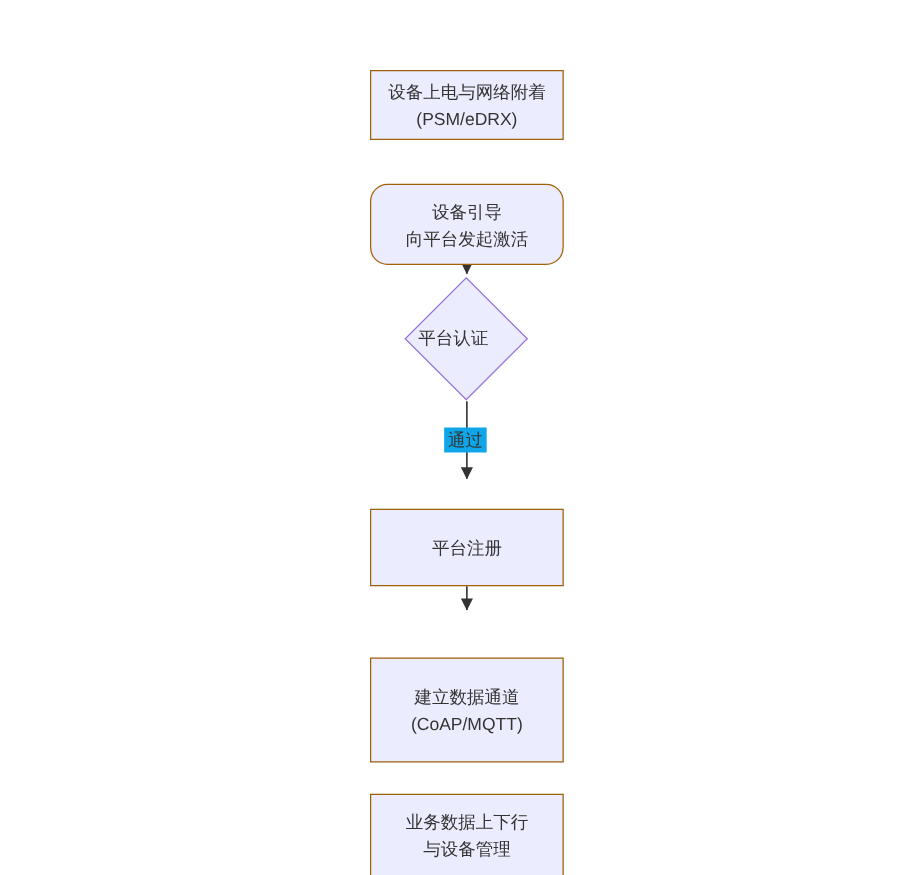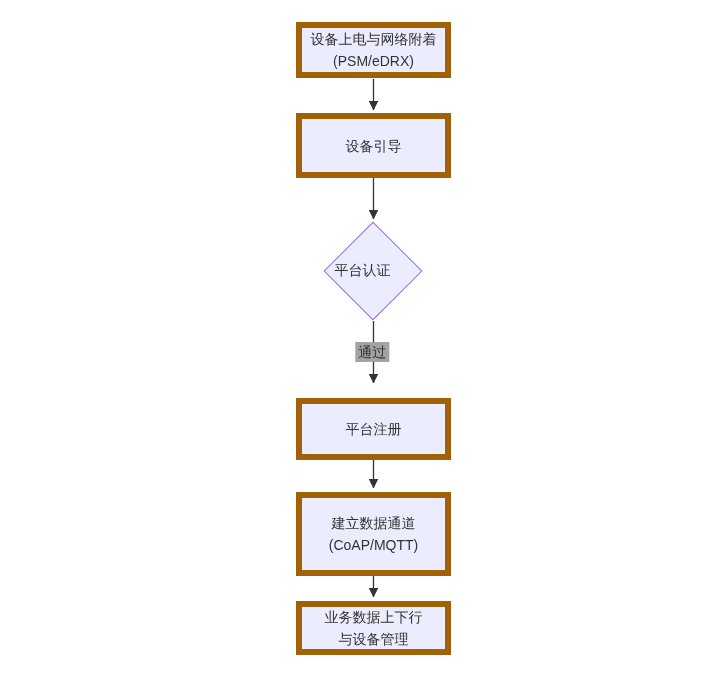--- a/index.html
+++ b/index.html
@@ -22,35 +22,36 @@
     top: 0;
     width: 726px;
     height: 700px;
   }
   .node {
     position: absolute;
     left: 296px;
     width: 155px;
     box-sizing: border-box;
     background: #ececff;
-    border: 6px solid #a16207;
+    border: 1px solid #a16207;
     display: flex;
     flex-direction: column;
     align-items: center;
     justify-content: center;
     text-align: center;
     font-size: 14px;
     line-height: 22px;
+    margin-top: 34px;
   }
   .node span { display: block; white-space: nowrap; }
   .n1 { top: 22px;  height: 56px; }
-  .n2 { top: 113px; height: 65px; }
-  .n3 { top: 398px; height: 62px; }
+  .n2 { top: 113px; height: 65px; border-radius: 14px; }
+  .n3 { top: 373px; height: 62px; }
   .n4 { top: 492px; height: 84px; }
-  .n5 { top: 601px; height: 54px; }
+  .n5 { top: 601px; height: 66px; }
   .diamond-shape {
     position: absolute;
     left: 338px;
     top: 236px;
     width: 70px;
     height: 70px;
     box-sizing: border-box;
     background: #ececff;
     border: 1px solid #9370db;
     transform: rotate(45deg);
@@ -65,21 +66,21 @@
     align-items: center;
     justify-content: center;
     font-size: 14px;
     text-align: center;
   }
   .edge-label {
     position: absolute;
     left: 373px;
     top: 342px;
     transform: translateX(-52%);
-    background: #a3a3a3;
+    background: #0ea5e9;
     padding: 0 3px;
     font-size: 14px;
     line-height: 20px;
     white-space: nowrap;
   }
 </style>
 </head>
 <body>
 
 <div class="canvas">
@@ -97,20 +98,21 @@
     <line x1="373.5" y1="560" x2="373.5" y2="597" stroke="#333333" stroke-width="1.3" marker-end="url(#arrowhead)"></line>
   </svg>
 
   <div class="node n1">
     <span>设备上电与网络附着</span>
     <span>(PSM/eDRX)</span>
   </div>
 
   <div class="node n2">
     <span>设备引导</span>
+    <span>向平台发起激活</span>
   </div>
 
   <div class="diamond-shape"></div>
   <div class="diamond-label">
     <span>平台认证</span>
   </div>
 
   <div class="edge-label">通过</div>
 
   <div class="node n3">

